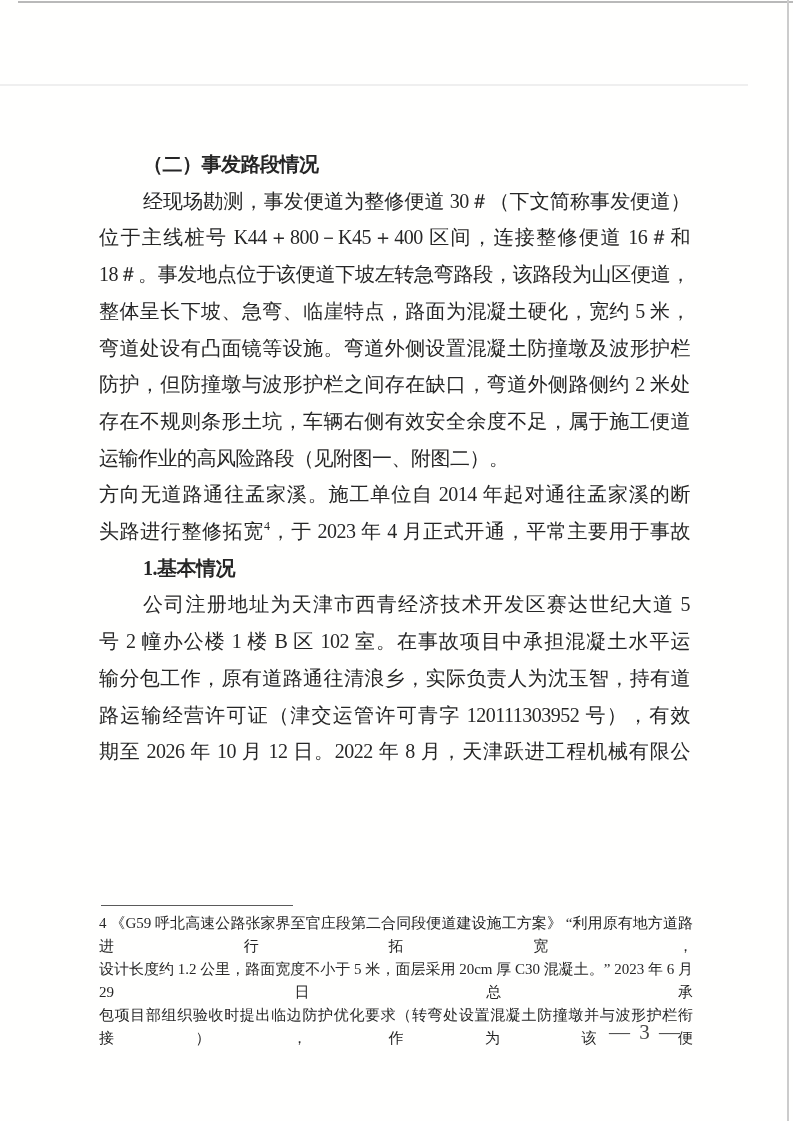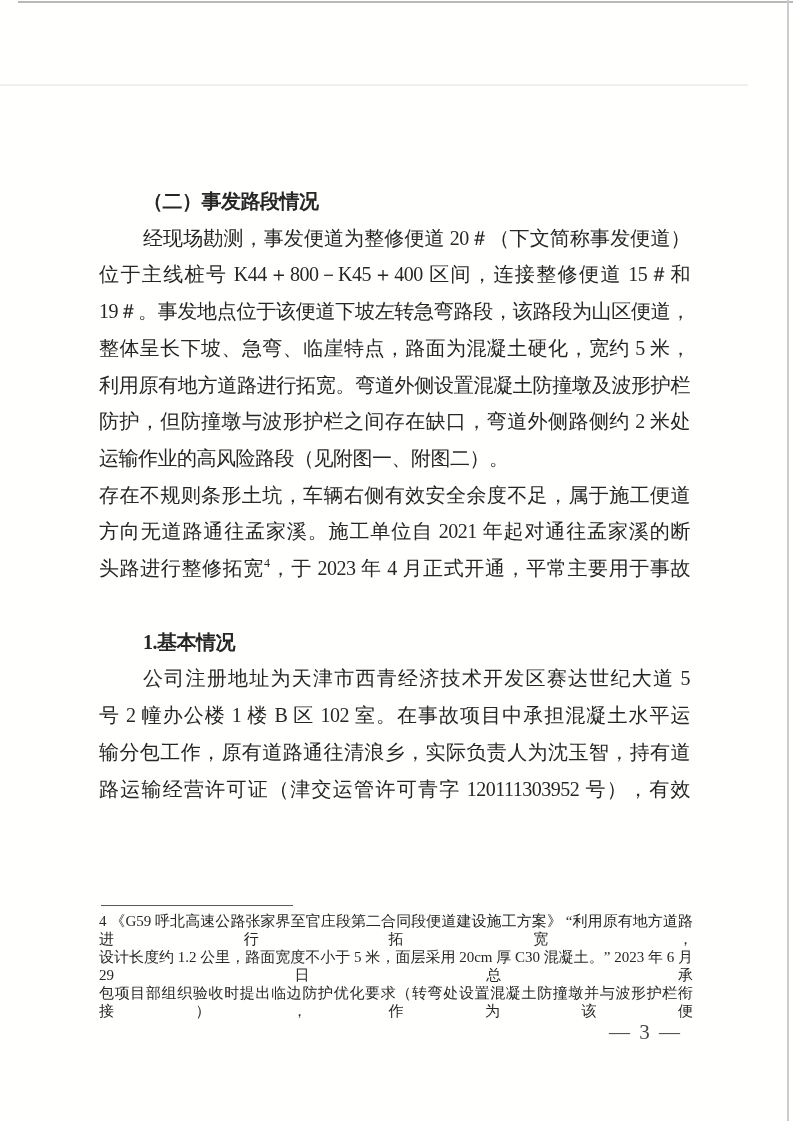--- a/index.html
+++ b/index.html
@@ -51,21 +51,20 @@
   }
   .j {
     text-align: justify;
     text-align-last: justify;
   }
   .ind {
     text-indent: 44px;
   }
   .head {
     font-weight: 700;
-    margin-top: 37px;
   }
   sup {
     font-size: 12px;
     vertical-align: super;
     line-height: 0;
   }
   
   .footnote-rule {
     position: absolute;
     left: 101px; top: 905px;
@@ -73,21 +72,21 @@
     background: #5a5a5a;
   }
   .footnote {
     position: absolute;
     left: 99px;
     top: 912px;
     width: 594px;
   }
   .fline {
     font-size: 15px;
-    line-height: 18px;
+    line-height: 23px;
     letter-spacing: 0;
   }
   
   .page-number {
     position: absolute;
     top: 1020px;
     right: 111px;
     font-size: 21px;
     color: #4a4a4a;
     letter-spacing: 2px;
@@ -99,38 +98,39 @@
 <div class="page">
 
   <div class="scan-top-line"></div>
   <div class="scan-right-line"></div>
   <div class="scan-faint-band"></div>
 
   <div class="content">
 
     <div class="line head ind">（二）事发路段情况</div>
 
-    <div class="line j ind">经现场勘测，事发便道为整修便道 20＃（下文简称事发便道）</div>
-    <div class="line j">位于主线桩号 K44＋800－K45＋400 区间，连接整修便道 15＃和</div>
-    <div class="line j">19＃。事发地点位于该便道下坡左转急弯路段，该路段为山区便道，</div>
+    <div class="line j ind">经现场勘测，事发便道为整修便道 30＃（下文简称事发便道）</div>
+    <div class="line j">位于主线桩号 K44＋800－K45＋400 区间，连接整修便道 16＃和</div>
+    <div class="line j">18＃。事发地点位于该便道下坡左转急弯路段，该路段为山区便道，</div>
     <div class="line j">整体呈长下坡、急弯、临崖特点，路面为混凝土硬化，宽约 5 米，</div>
-    <div class="line j">利用原有地方道路进行拓宽。弯道外侧设置混凝土防撞墩及波形护栏</div>
+    <div class="line j">弯道处设有凸面镜等设施。弯道外侧设置混凝土防撞墩及波形护栏</div>
     <div class="line j">防护，但防撞墩与波形护栏之间存在缺口，弯道外侧路侧约 2 米处</div>
+    <div class="line j">存在不规则条形土坑，车辆右侧有效安全余度不足，属于施工便道</div>
     <div class="line">运输作业的高风险路段（见附图一、附图二）。</div>
-    <div class="line j">存在不规则条形土坑，车辆右侧有效安全余度不足，属于施工便道</div>
 
-    <div class="line j">方向无道路通往孟家溪。施工单位自 2021 年起对通往孟家溪的断</div>
+    <div class="line j">方向无道路通往孟家溪。施工单位自 2014 年起对通往孟家溪的断</div>
     <div class="line j"><span>头路进行整修拓宽</span><sup>4</sup><span>，于 2023 年 4 月正式开通，平常主要用于事故</span></div>
 
     <div class="line head ind">1.基本情况</div>
 
     <div class="line j ind">公司注册地址为天津市西青经济技术开发区赛达世纪大道 5</div>
     <div class="line j">号 2 幢办公楼 1 楼 B 区 102 室。在事故项目中承担混凝土水平运</div>
     <div class="line j">输分包工作，原有道路通往清浪乡，实际负责人为沈玉智，持有道</div>
     <div class="line j">路运输经营许可证（津交运管许可青字 120111303952 号），有效</div>
+    <div class="line j">期至 2026 年 10 月 12 日。2022 年 8 月，天津跃进工程机械有限公</div>
 
   </div>
 
   <div class="footnote-rule"></div>
 
   <div class="footnote">
     <div class="fline j">4  《G59 呼北高速公路张家界至官庄段第二合同段便道建设施工方案》 “利用原有地方道路进行拓宽，</div>
     <div class="fline j">设计长度约 1.2 公里，路面宽度不小于 5 米，面层采用 20cm 厚 C30 混凝土。” 2023 年 6 月 29 日总承</div>
     <div class="fline j">包项目部组织验收时提出临边防护优化要求（转弯处设置混凝土防撞墩并与波形护栏衔接），作为该便</div>
   </div>

